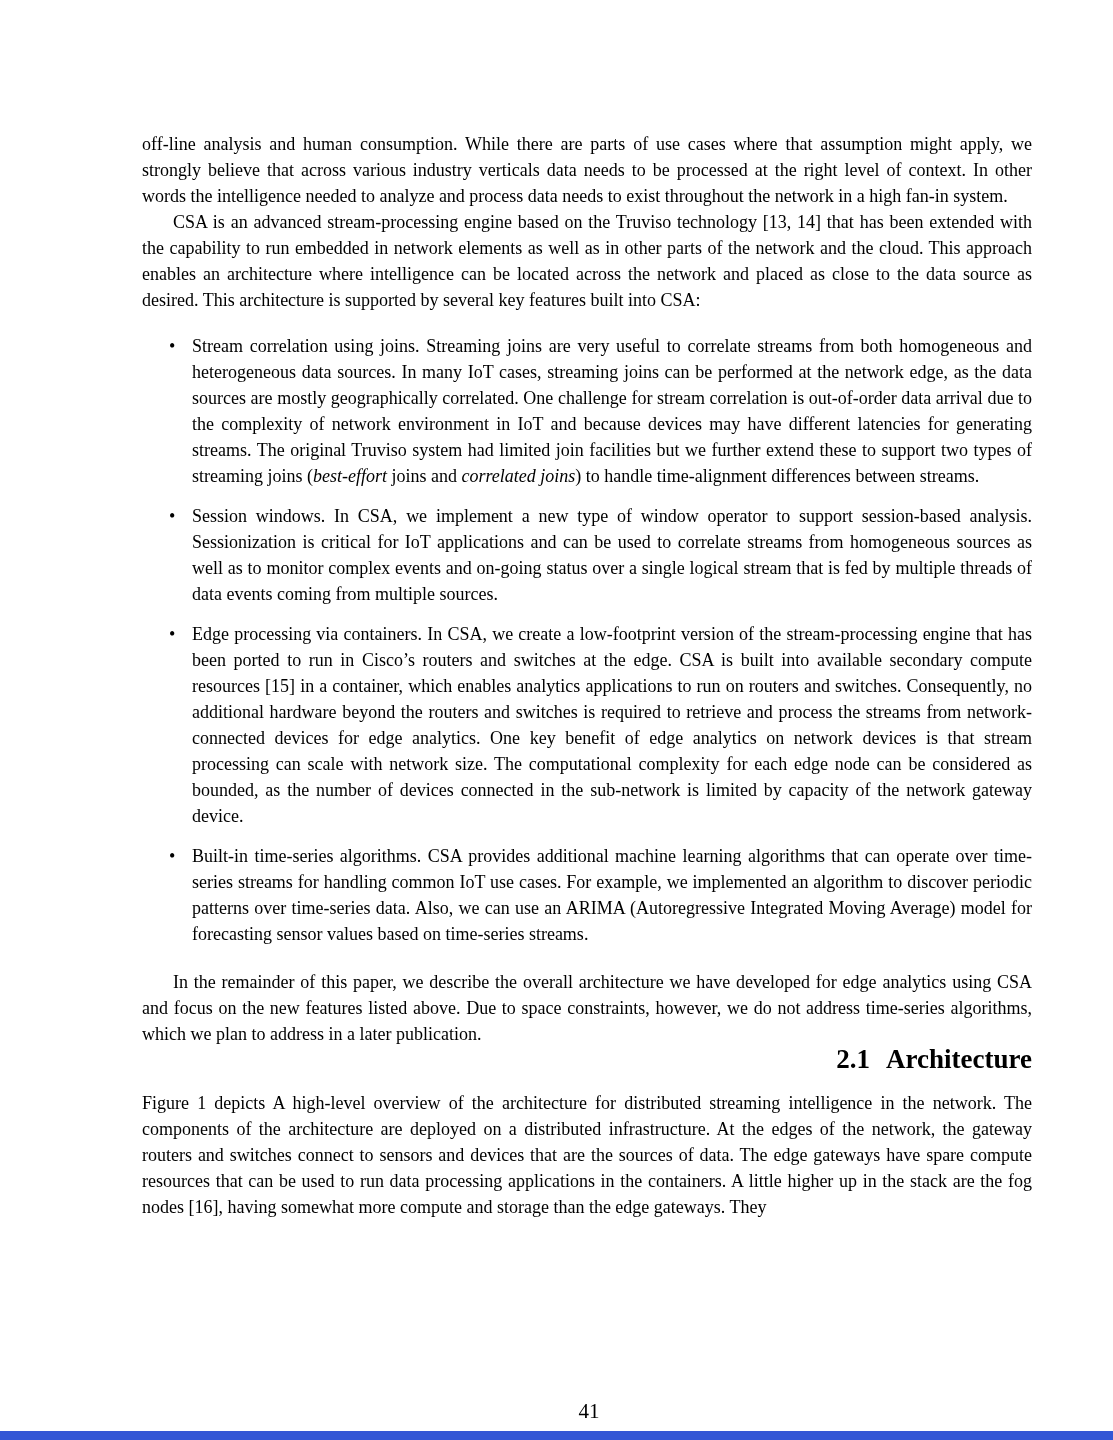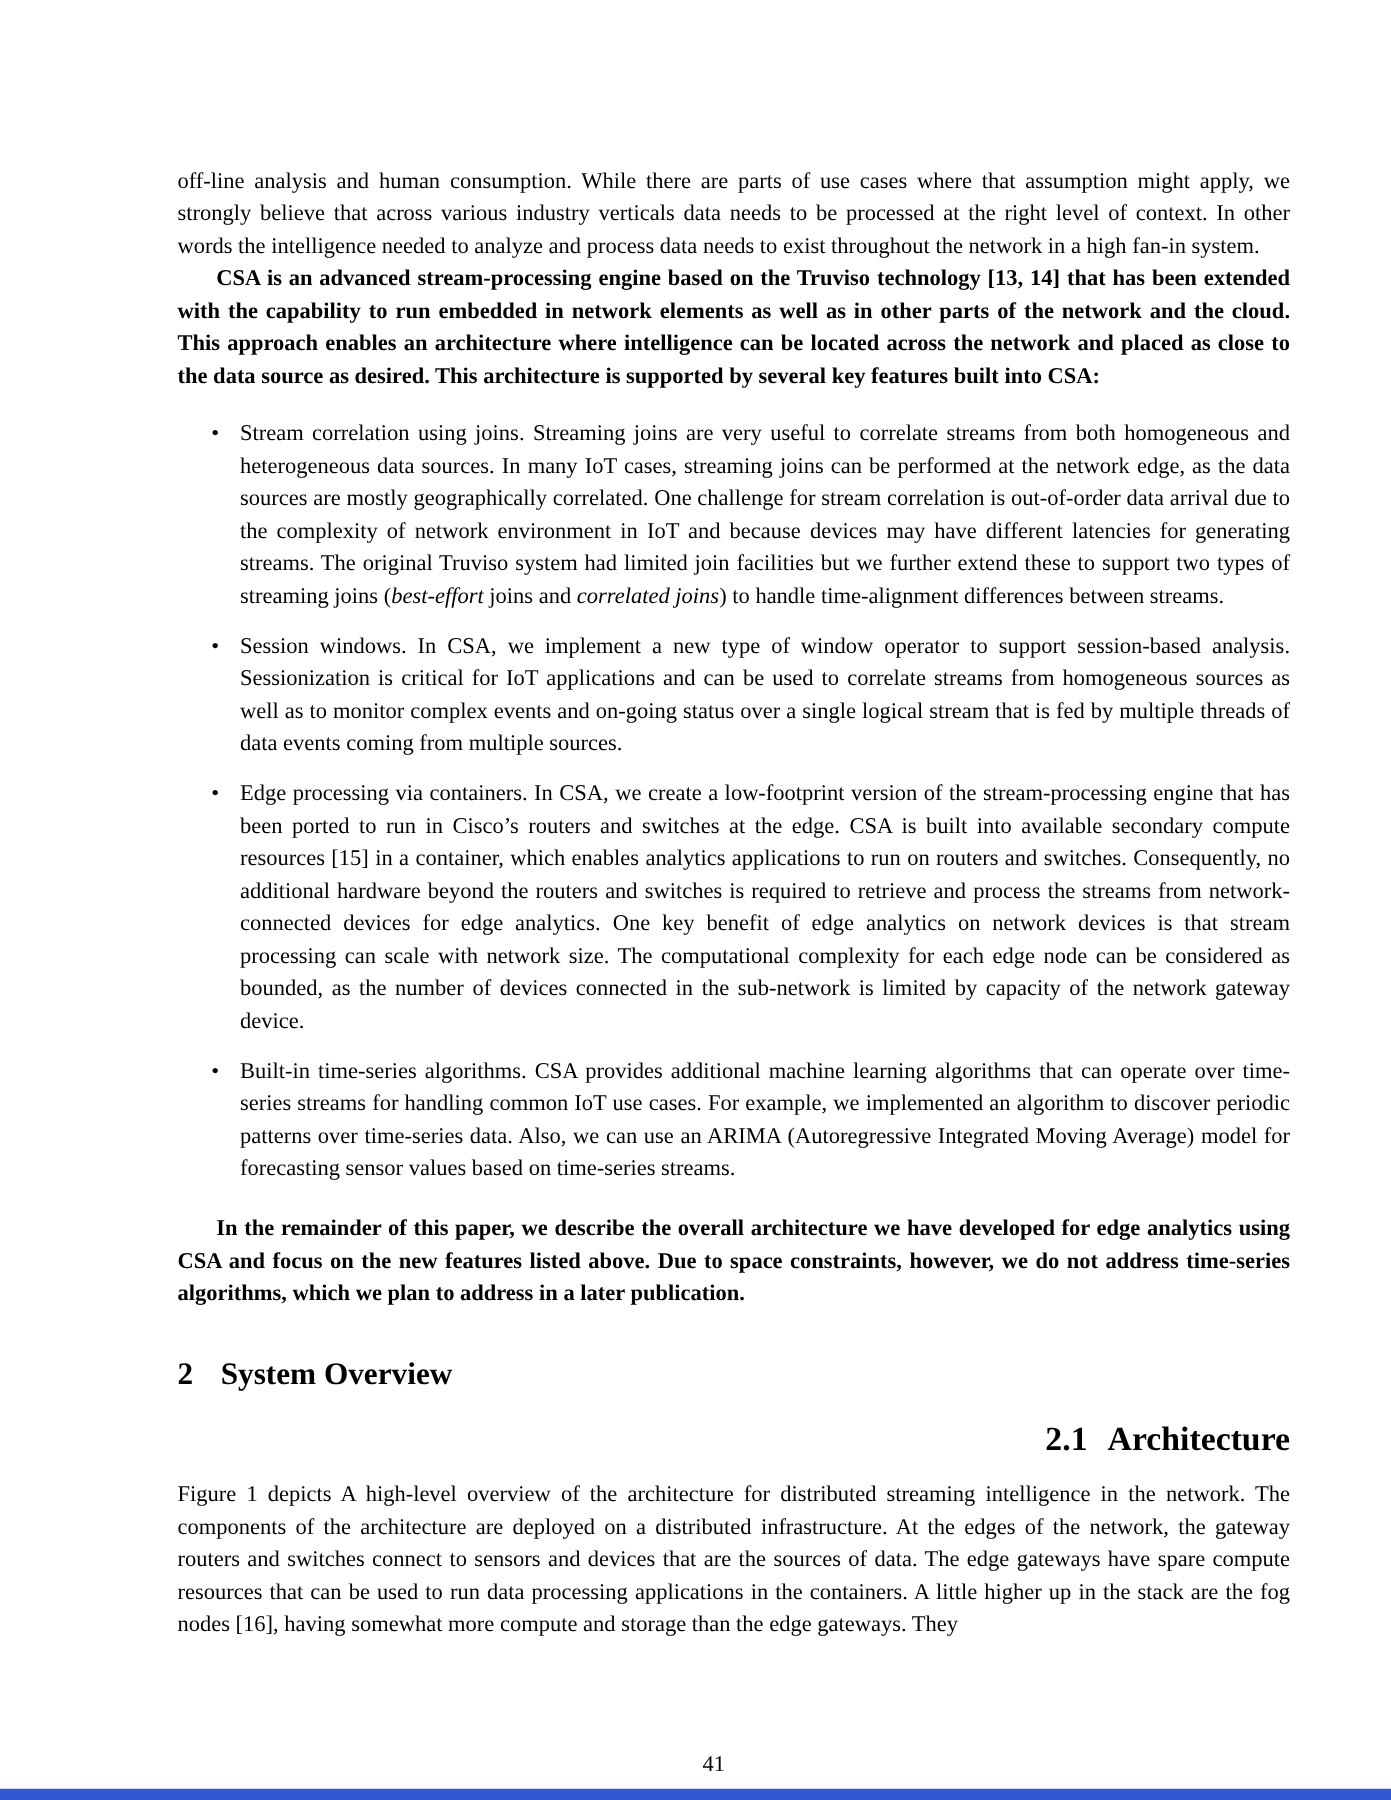--- a/index.html
+++ b/index.html
@@ -22,21 +22,20 @@
     width: 890px;
   }
   .para {
     margin: 0;
     font-size: 18px;
     line-height: 26px;
     text-align: justify;
   }
   .para.indent {
     text-indent: 31px;
-    font-weight: bold;
   }
   .para.space-above {
     margin-top: 22px;
   }
   .bullet-list {
     list-style: none;
     margin: 20px 0 0 0;
     padding: 0;
   }
   .bullet-item {
@@ -78,24 +77,24 @@
     line-height: 24px;
     text-align: right;
   }
   .subsection-heading .sec-num {
     display: inline-block;
     margin-right: 16px;
   }
   .page-number {
     position: absolute;
     top: 1398px;
-    left: 126px;
+    left: 144px;
     width: 890px;
     text-align: center;
-    font-size: 18px;
+    font-size: 21px;
     line-height: 26px;
   }
   .bottom-bar {
     position: absolute;
     left: 0;
     bottom: 0;
     width: 100%;
     height: 9px;
     background: #3457d5;
   }
@@ -124,22 +123,20 @@
     </li>
 
     <li class="bullet-item">
       <span class="bullet-marker">•</span><span class="bullet-term">Built-in time-series algorithms</span><span>. CSA provides additional machine learning algorithms that can operate over time-series streams for handling common IoT use cases. For example, we implemented an algorithm to discover periodic patterns over time-series data. Also, we can use an ARIMA (Autoregressive Integrated Moving Average) model for forecasting sensor values based on time-series streams.</span>
     </li>
 
   </ul>
 
   <p class="para indent space-above">In the remainder of this paper, we describe the overall architecture we have developed for edge analytics using CSA and focus on the new features listed above. Due to space constraints, however, we do not address time-series algorithms, which we plan to address in a later publication.</p>
 
-  <h1 class="section-heading"><span class="sec-num">2</span><span>System Overview</span>
-  </h1>
 
   <h2 class="subsection-heading"><span class="sec-num">2.1</span><span>Architecture</span>
   </h2>
 
   <p class="para">Figure 1 depicts A high-level overview of the architecture for distributed streaming intelligence in the network. The components of the architecture are deployed on a distributed infrastructure. At the edges of the network, the gateway routers and switches connect to sensors and devices that are the sources of data. The edge gateways have spare compute resources that can be used to run data processing applications in the containers. A little higher up in the stack are the fog nodes [16], having somewhat more compute and storage than the edge gateways. They</p>
 
 </div>
 
 <div class="page-number">41</div>
 

